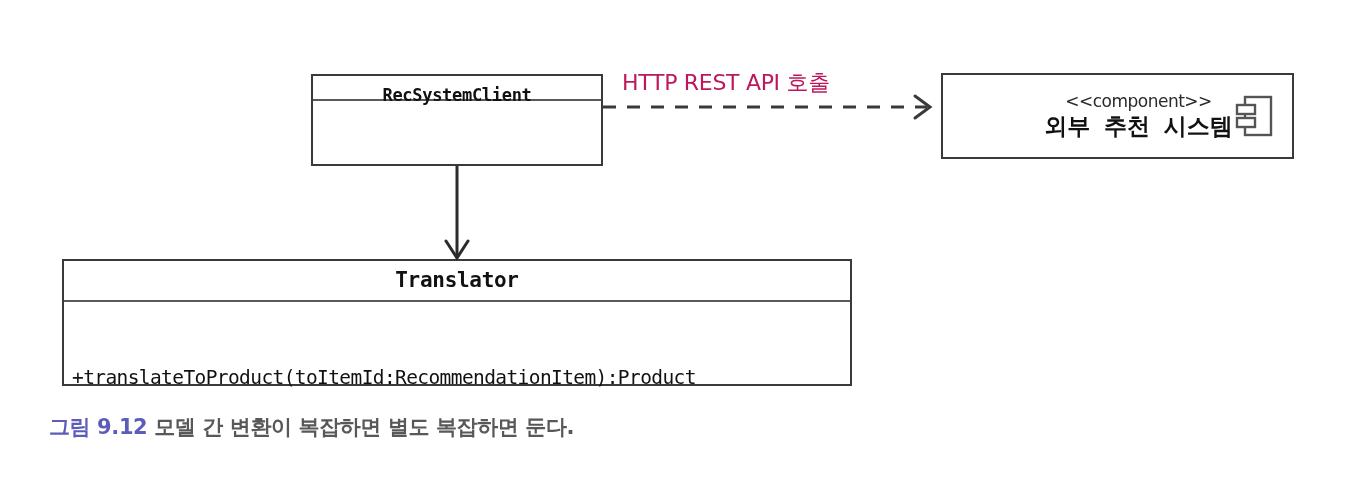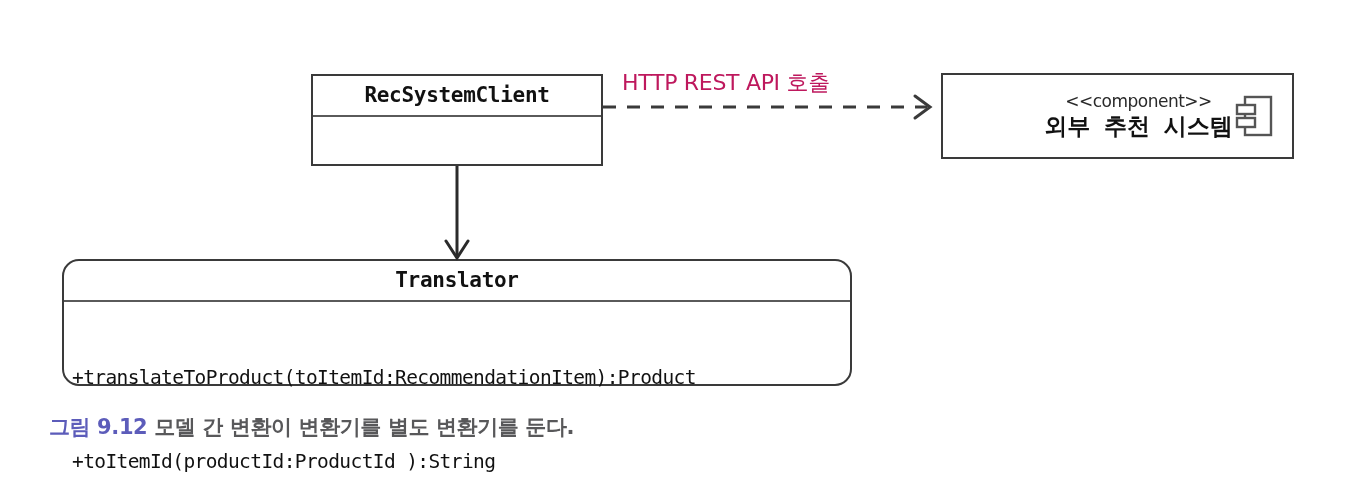--- a/index.html
+++ b/index.html
@@ -50,36 +50,35 @@
   }
 
   
   #rec-system-client {
     left: 311px;
     top: 74px;
     width: 292px;
     height: 92px;
   }
   #rec-system-client .uml-title {
-    font-size: 21px;
+    font-size: 17px;
     line-height: 39px;
-    height: 39px;
+    height: 23px;
     text-align: center;
   }
   #rec-system-client .uml-body {
     height: 49px;
   }
 
   
   #translator-class {
     left: 62px;
     top: 259px;
     width: 790px;
     height: 127px;
-    border-radius: 17px;
   }
   #translator-class .uml-title {
     font-size: 21px;
     line-height: 39px;
     height: 39px;
   }
   #translator-class .uml-members {
     padding: 6px 8px 0 8px;
     font-size: 19.5px;
     line-height: 28px;
@@ -186,36 +185,35 @@
       <rect x="11" y="4" width="26" height="38" fill="#ffffff" stroke="#555555" stroke-width="2.4"></rect>
       <rect x="3" y="12" width="18" height="9" fill="#ffffff" stroke="#555555" stroke-width="2.4"></rect>
       <rect x="3" y="25" width="18" height="9" fill="#ffffff" stroke="#555555" stroke-width="2.4"></rect>
     </svg>
   </div>
 
   <div class="uml-box" id="translator-class">
     <div class="uml-compartment uml-title">Translator</div>
     <div class="uml-compartment uml-divider uml-members">
       <div>+translateToProduct(toItemId:RecommendationItem):Product</div>
-      <div>+toItemId(productId:ProductId ):String</div>
     </div>
   </div>
 
   <svg class="connector-svg">
 
     <g>
       <line x1="603" y1="107" x2="927" y2="107" stroke="#3a3a3a" stroke-width="3" stroke-dasharray="13 11"></line>
       <polyline points="915,96 930,107 915,118" fill="none" stroke="#3a3a3a" stroke-width="3" stroke-linecap="round" stroke-linejoin="miter"></polyline>
     </g>
 
     <g>
       <line x1="457" y1="166" x2="457" y2="257" stroke="#2b2b2b" stroke-width="3"></line>
       <polyline points="446,241 457,258 468,241" fill="none" stroke="#2b2b2b" stroke-width="3" stroke-linecap="round" stroke-linejoin="miter"></polyline>
     </g>
   </svg>
 
   <div class="edge-label">HTTP REST API 호출</div>
 
   <div id="figure-caption">
-    <span class="caption-number">그림 9.12</span><span class="caption-text"> 모델 간 변환이 변환기를 별도 변환기를 둔다.</span>
+    <span class="caption-number">그림 9.12</span><span class="caption-text"> 모델 간 변환이 복잡하면 별도 복잡하면 둔다.</span>
   </div>
 
 </div>
 
 </body></html>

